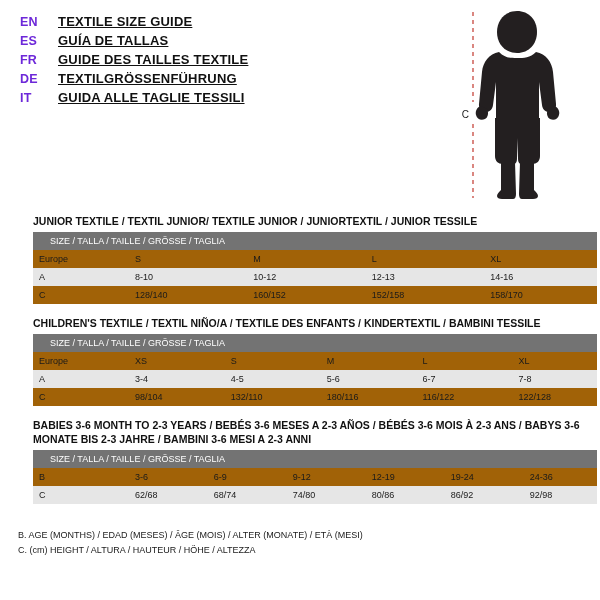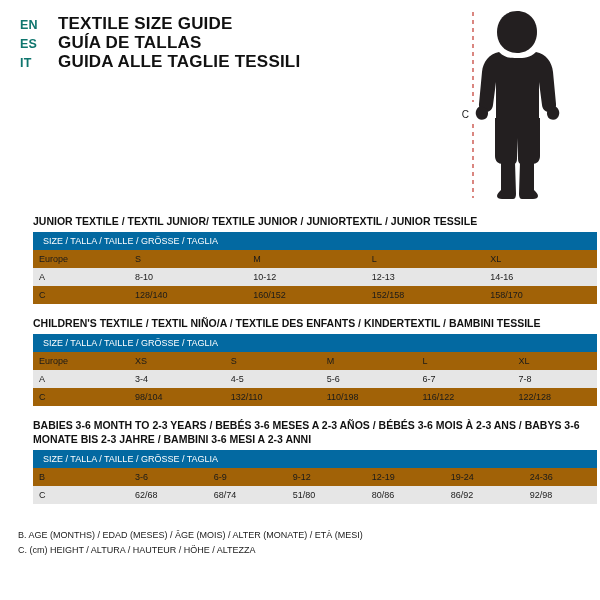--- a/index.html
+++ b/index.html
@@ -31,28 +31,29 @@
   .hrow {
     display: flex;
     align-items: baseline;
     height: 19px;
   }
   .hlang {
     width: 38px;
     font-size: 12.5px;
     font-weight: bold;
     letter-spacing: 0.2px;
-    color: #0f766e;
+    color: #6d28d9;
   }
   .htitle {
-    font-size: 17px;
+    font-size: 13px;
     font-weight: bold;
     letter-spacing: 0.2px;
     color: #111;
     text-transform: uppercase;
+    text-decoration: underline;
   }
 
   
   .figure {
     position: absolute;
     top: 6px;
     left: 455px;
     width: 130px;
     height: 195px;
   }
@@ -77,25 +78,25 @@
     table-layout: fixed;
   }
   table.size td {
     font-size: 9px;
     color: #1a1a1a;
     padding: 3px 0 3px 6px;
     line-height: 12px;
     border: none;
   }
   tr.headrow td {
-    background: #0369a1;
+    background: #737373;
     color: #ffffff;
     font-size: 9px;
     font-weight: normal;
-    padding: 3px 0 3px 10px;
+    padding: 3px 0 3px 17px;
   }
   tr.shaded td {
     background: #e6e6e6;
   }
   tr.plain td {
     background: #a16207;
   }
 
   
   .footer {
@@ -116,20 +117,28 @@
 <div class="page">
 
   <div class="header">
     <div class="hrow">
       <span class="hlang">EN</span>
       <span class="htitle">TEXTILE SIZE GUIDE</span>
     </div>
     <div class="hrow">
       <span class="hlang">ES</span>
       <span class="htitle">GUÍA DE TALLAS</span>
+    </div>
+    <div class="hrow">
+      <span class="hlang">FR</span>
+      <span class="htitle">GUIDE DES TAILLES TEXTILE</span>
+    </div>
+    <div class="hrow">
+      <span class="hlang">DE</span>
+      <span class="htitle">TEXTILGRÖßENFÜHRUNG</span>
     </div>
     <div class="hrow">
       <span class="hlang">IT</span>
       <span class="htitle">GUIDA ALLE TAGLIE TESSILI</span>
     </div>
   </div>
 
   <div class="figure">
     <svg width="130" height="200" viewBox="0 0 130 200" xmlns="http://www.w3.org/2000/svg">
 
@@ -222,21 +231,21 @@
           <td>3-4</td>
           <td>4-5</td>
           <td>5-6</td>
           <td>6-7</td>
           <td>7-8</td>
         </tr>
         <tr class="plain">
           <td>C</td>
           <td>98/104</td>
           <td>132/110</td>
-          <td>110/198</td>
+          <td>180/116</td>
           <td>116/122</td>
           <td>122/128</td>
         </tr>
       </tbody>
     </table>
   </div>
 
   <div class="section" style="top:418px;">
     <div class="section-title">BABIES 3-6 MONTH TO 2-3 YEARS / BEBÉS 3-6 MESES A 2-3 AÑOS / BÉBÉS 3-6 MOIS À 2-3 ANS / BABYS 3-6 MONATE BIS 2-3 JAHRE / BAMBINI 3-6 MESI A 2-3 ANNI</div>
     <table class="size">
@@ -259,21 +268,21 @@
           <td>6-9</td>
           <td>9-12</td>
           <td>12-19</td>
           <td>19-24</td>
           <td>24-36</td>
         </tr>
         <tr class="shaded">
           <td>C</td>
           <td>62/68</td>
           <td>68/74</td>
-          <td>51/80</td>
+          <td>74/80</td>
           <td>80/86</td>
           <td>86/92</td>
           <td>92/98</td>
         </tr>
       </tbody>
     </table>
   </div>
 
   <div class="footer">
     <div>B. AGE (MONTHS) / EDAD (MESES) / ÂGE (MOIS) / ALTER (MONATE) / ETÀ (MESI)</div>

